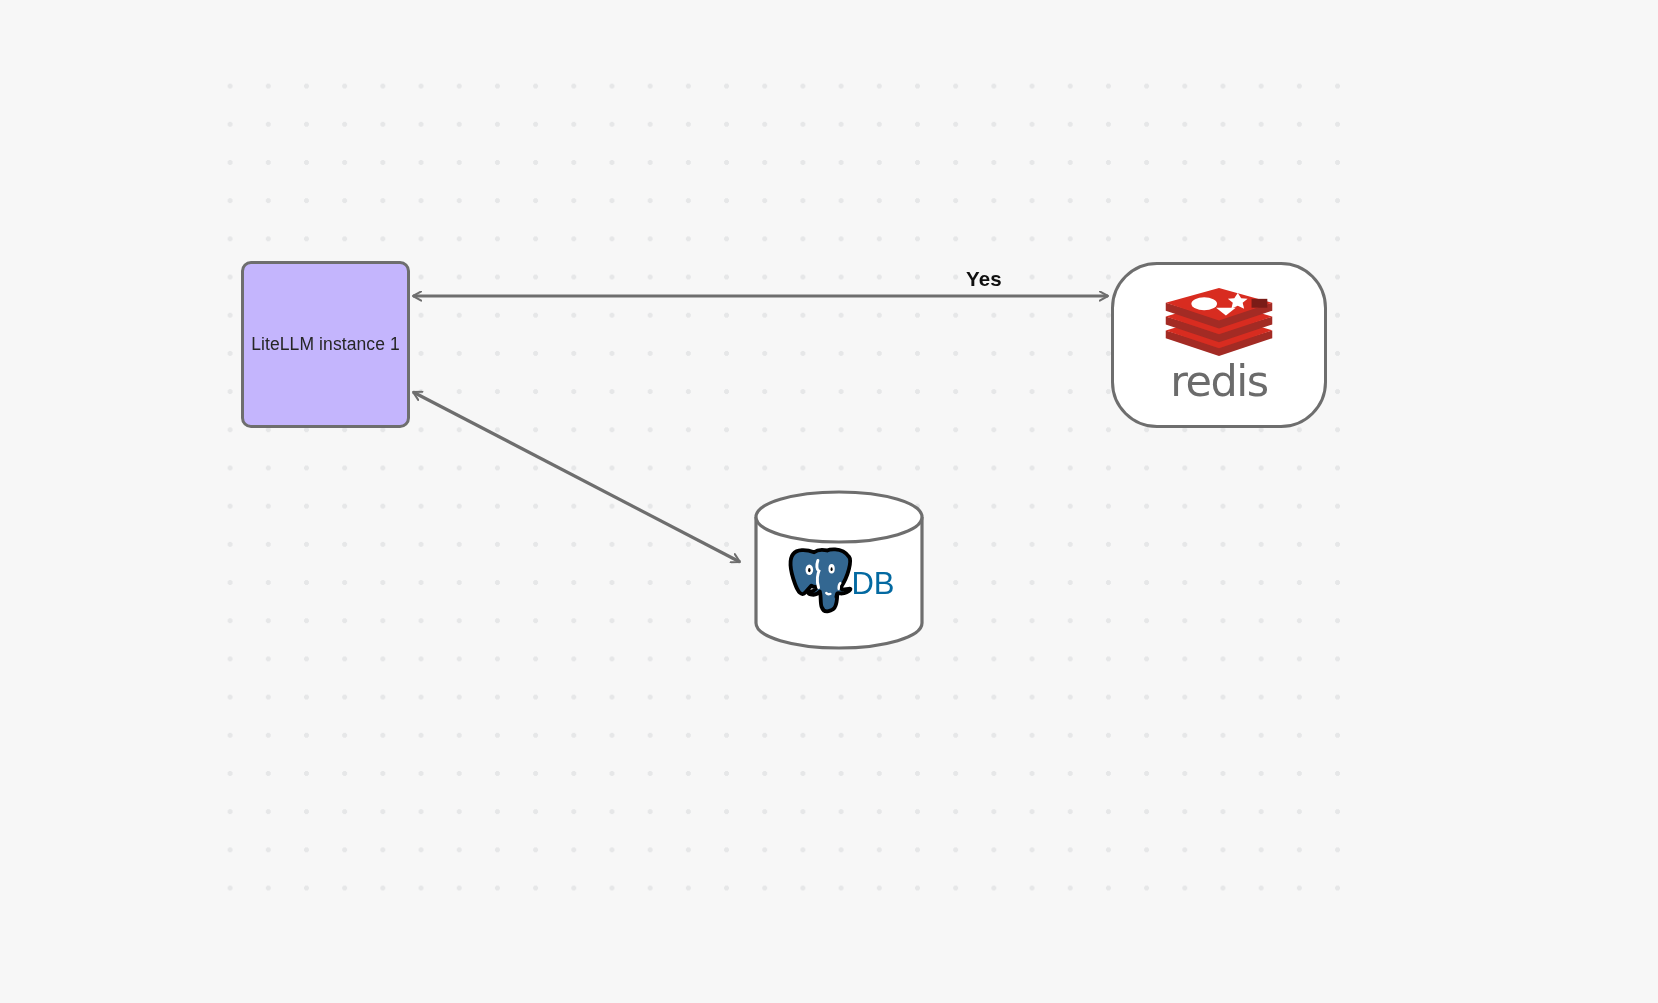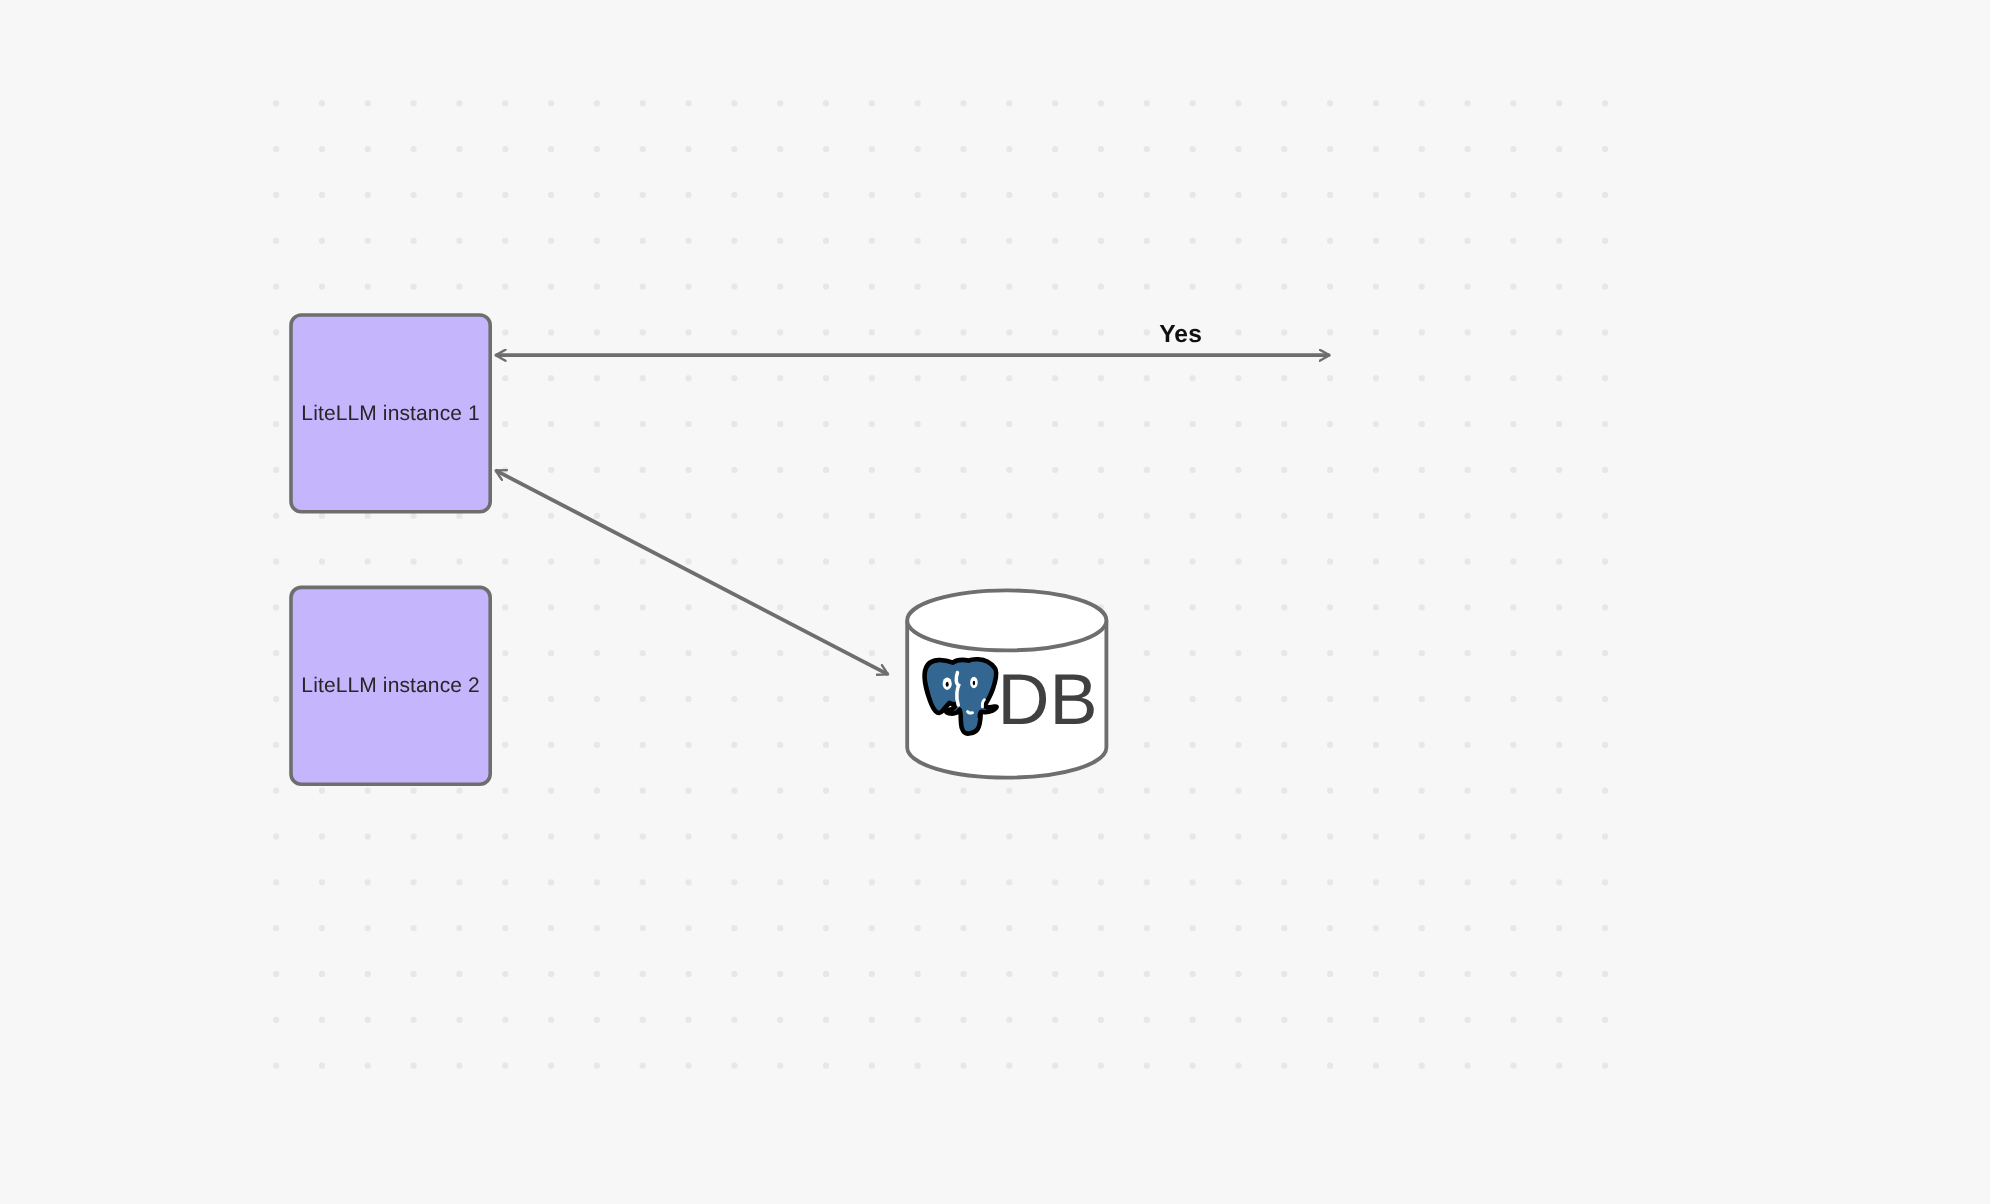--- a/index.html
+++ b/index.html
@@ -111,23 +111,23 @@
     width: 172px;
     height: 160px;
     display: flex;
     align-items: center;
     justify-content: center;
     padding-top: 26px;
     box-sizing: border-box;
   }
   .db-text {
     font-family: "Liberation Sans", sans-serif;
-    font-size: 60px;
+    font-size: 31px;
     font-weight: 400;
-    color: #404040;
+    color: #0369a1;
     line-height: 1;
     margin-left: -4px;
   }
 
   
   .edge-label {
     position: absolute;
     font-family: "Liberation Sans", sans-serif;
     font-weight: bold;
     font-size: 20.5px;
@@ -162,25 +162,43 @@
 
     <g>
       <line x1="413" y1="392" x2="740" y2="562" stroke="#6e6e6e" stroke-width="3.2" marker-start="url(#arrow-open-left)" marker-end="url(#arrow-open-right)"></line>
     </g>
   </svg>
 
   <div class="node-box" id="node-litellm-1">
     <span class="node-label">LiteLLM instance 1</span>
   </div>
 
-  <div class="node-box" id="node-litellm-2">
-    <span class="node-label">LiteLLM instance 2</span>
+
+
+  <div id="node-redis">
+    <div class="redis-logo-wrap">
+      <svg width="118" height="72" viewBox="0 0 118 72" xmlns="http://www.w3.org/2000/svg">
+
+        <path d="M59 70 L5 52 L5 44 L59 60 L113 44 L113 52 Z" fill="#a32b24"></path>
+        <path d="M59 62 L5 44 L59 28 L113 44 Z" fill="#d82c20"></path>
+
+        <path d="M59 56 L5 38 L5 30 L59 46 L113 30 L113 38 Z" fill="#a32b24"></path>
+        <path d="M59 48 L5 30 L59 14 L113 30 Z" fill="#d82c20"></path>
+
+        <path d="M59 42 L5 24 L5 16 L59 32 L113 16 L113 24 Z" fill="#a32b24"></path>
+        <path d="M59 34 L5 16 L59 1 L113 16 Z" fill="#d82c20"></path>
+
+        <ellipse cx="44" cy="17" rx="13" ry="6.5" fill="#ffffff"></ellipse>
+        <path d="M78 6 L81.5 11.5 L88 12 L83 16 L84.5 22 L78 19 L71.5 22 L73 16 L68 12 L74.5 11.5 Z" fill="#ffffff"></path>
+        <path d="M56 21 L76 21 L66 29 Z" fill="#ffffff"></path>
+        <path d="M92 12 L108 12 L108 21 L92 21 Z" fill="#7a1c17"></path>
+      </svg>
+      <div class="redis-wordmark">redis</div>
+    </div>
   </div>
-
-
 
   <div id="node-db">
     <svg width="172" height="160" viewBox="0 0 172 160" xmlns="http://www.w3.org/2000/svg">
       <path d="M3 27 L3 133 A 83 25 0 0 0 169 133 L169 27" fill="#ffffff" stroke="#6e6e6e" stroke-width="3.2"></path>
       <ellipse cx="86" cy="27" rx="83" ry="25" fill="#ffffff" stroke="#6e6e6e" stroke-width="3.2"></ellipse>
     </svg>
     <div class="db-inner">
       <svg width="72" height="72" viewBox="0 0 64 64" xmlns="http://www.w3.org/2000/svg">
         <g stroke="#000000" stroke-width="3.4" stroke-linecap="round" stroke-linejoin="round" fill="#336791">
           <path d="M47.5 44.5c.4-3.3.3-3.8 2.8-3.3l.6.1c1.9.1 4.3-.3 5.7-1 3-1.4 4.8-3.7 1.8-3.1-6.8 1.4-7.3-.9-7.3-.9 7.2-10.7 10.2-24.3 7.6-27.6C51.6-1.2 39.4 3 39.2 3.1h-.1c-1.3-.3-2.8-.5-4.5-.5-3 0-5.3.8-7 2.1 0 0-21.9-9-20.9 11.4.2 4.3 6.2 32.7 13.3 24.1 2.6-3.1 5.1-5.8 5.1-5.8 1.2.8 2.7 1.2 4.2 1.1l.1-.1c0 .4 0 .8.1 1.2-1.8 2-1.3 2.4-4.9 3.1-3.6.8-1.5 2.1-.1 2.4 1.7.4 5.6 1 8.3-2.6l-.1.4c.7.6.7 4.2.8 6.8.1 2.6.2 5 .8 6.4.5 1.4 1.2 5 6.2 3.9 4.2-.9 7.4-2.2 7.7-14.5"></path>

